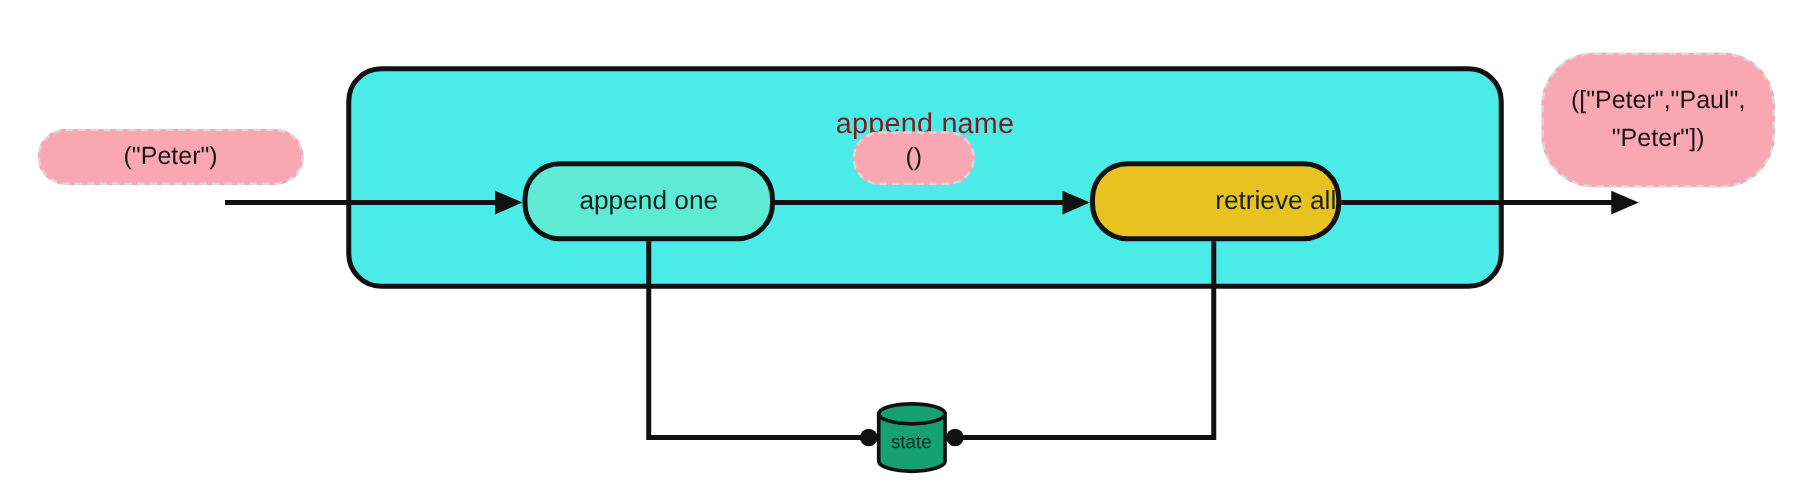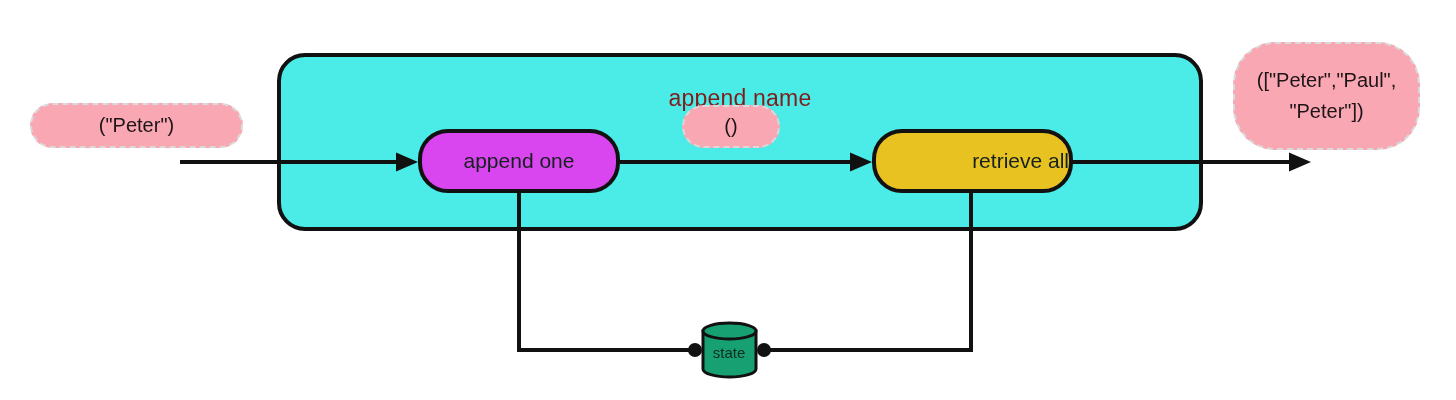--- a/index.html
+++ b/index.html
@@ -44,21 +44,21 @@
   
   .node {
     display: flex;
     align-items: center;
     justify-content: center;
     border: 4px solid #111111;
     border-radius: 30px;
     font-size: 21px;
     color: #15201f;
   }
-  .node-blue   { left: 418px; top: 129px; width: 202px; height: 64px; background: #d946ef; }
+  .node-blue   { left: 418px; top: 129px; width: 202px; height: 64px; background: #5eead4; }
   .node-yellow { left: 872px; top: 129px; width: 201px; height: 64px; background: #E8C221; justify-content: flex-end; }
 
   
   .pill {
     display: flex;
     align-items: center;
     justify-content: center;
     background: #F9A7B3;
     border: 2px dashed #d9d9d9;
     border-radius: 40px;

